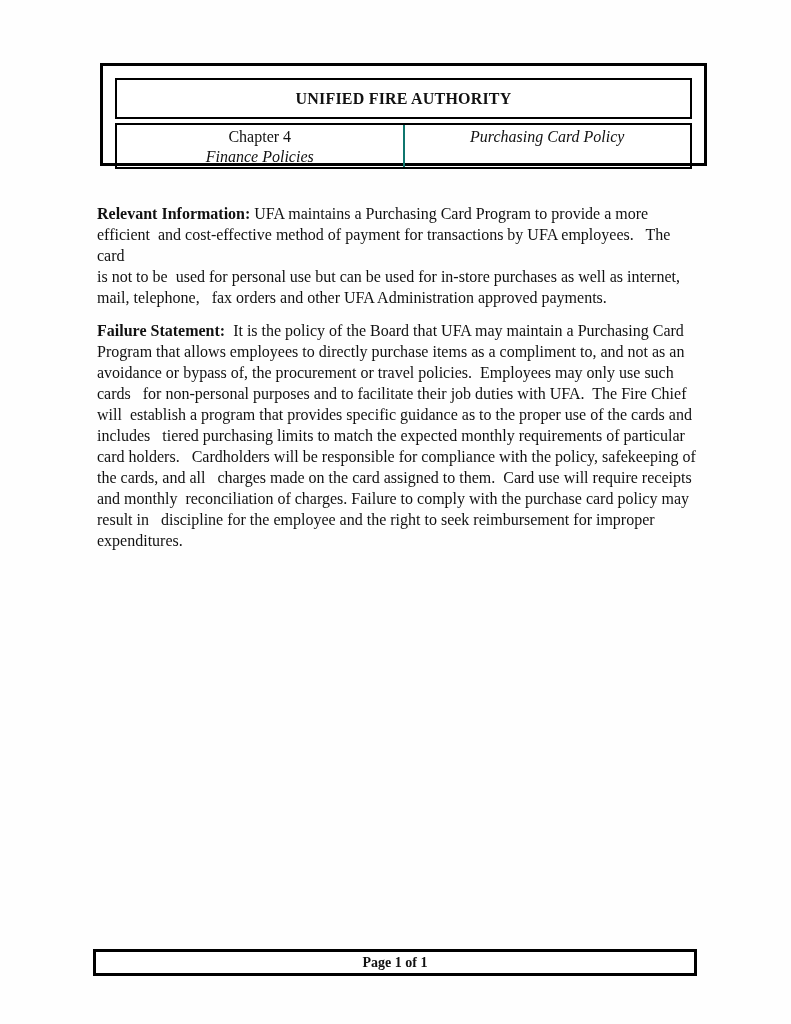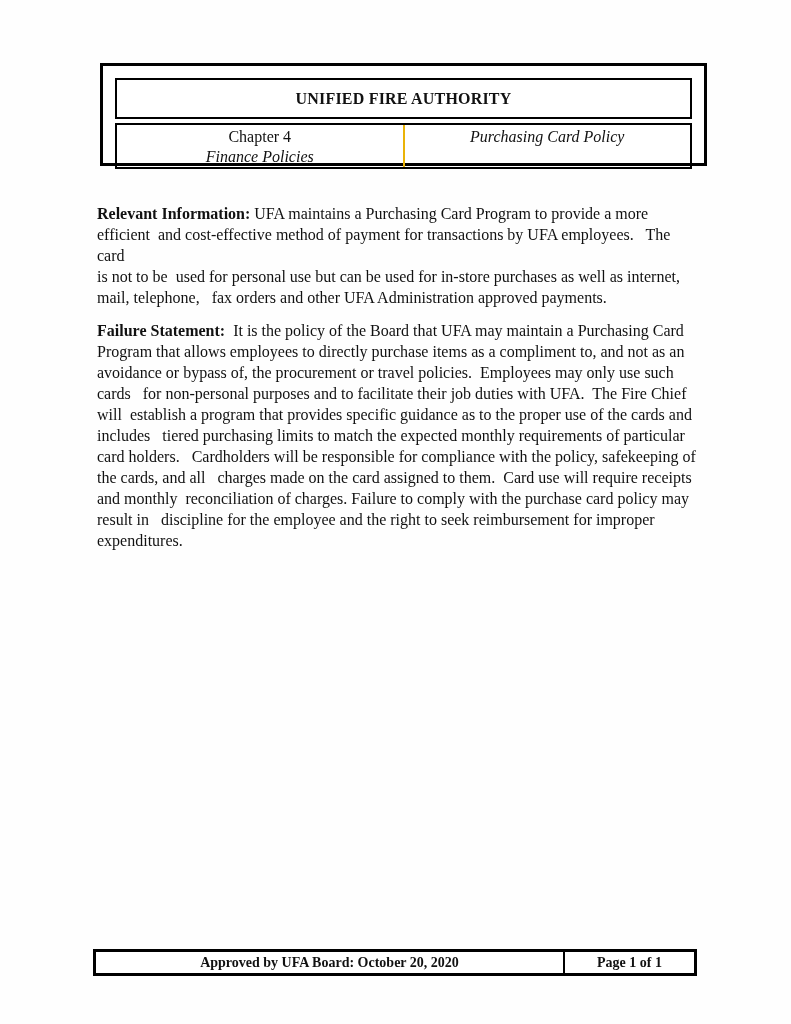--- a/index.html
+++ b/index.html
@@ -40,21 +40,21 @@
     margin-top: 4px;
     height: 46px;
     display: flex;
   }
   .meta-cell {
     flex: 1;
     text-align: center;
     padding-top: 2px;
     font-size: 16px; line-height: 20px;
   }
-  .meta-cell.left { border-right: 2px solid #eab308; }
+  .meta-cell.left { border-right: 2px solid #0f766e; }
   .meta-bottom { font-weight: normal; font-style: italic; }
 
   
   .body-text {
     position: absolute;
     left: 97px; top: 203px;
     width: 601px;
     font-size: 16px;
     line-height: 21px;
   }
@@ -120,17 +120,16 @@
 will  establish a program that provides specific guidance as to the proper use of the cards and
 includes   tiered purchasing limits to match the expected monthly requirements of particular
 card holders.   Cardholders will be responsible for compliance with the policy, safekeeping of
 the cards, and all   charges made on the card assigned to them.  Card use will require receipts
 and monthly  reconciliation of charges. Failure to comply with the purchase card policy may
 result in   discipline for the employee and the right to seek reimbursement for improper
 expenditures.</span></p>
   </div>
 
   <div class="footer-box">
-    <div class="footer-cell approval">Approved by UFA Board: October 20, 2020</div>
     <div class="footer-cell pagenum">Page 1 of 1</div>
   </div>
 
 </div>
 
 </body></html>

